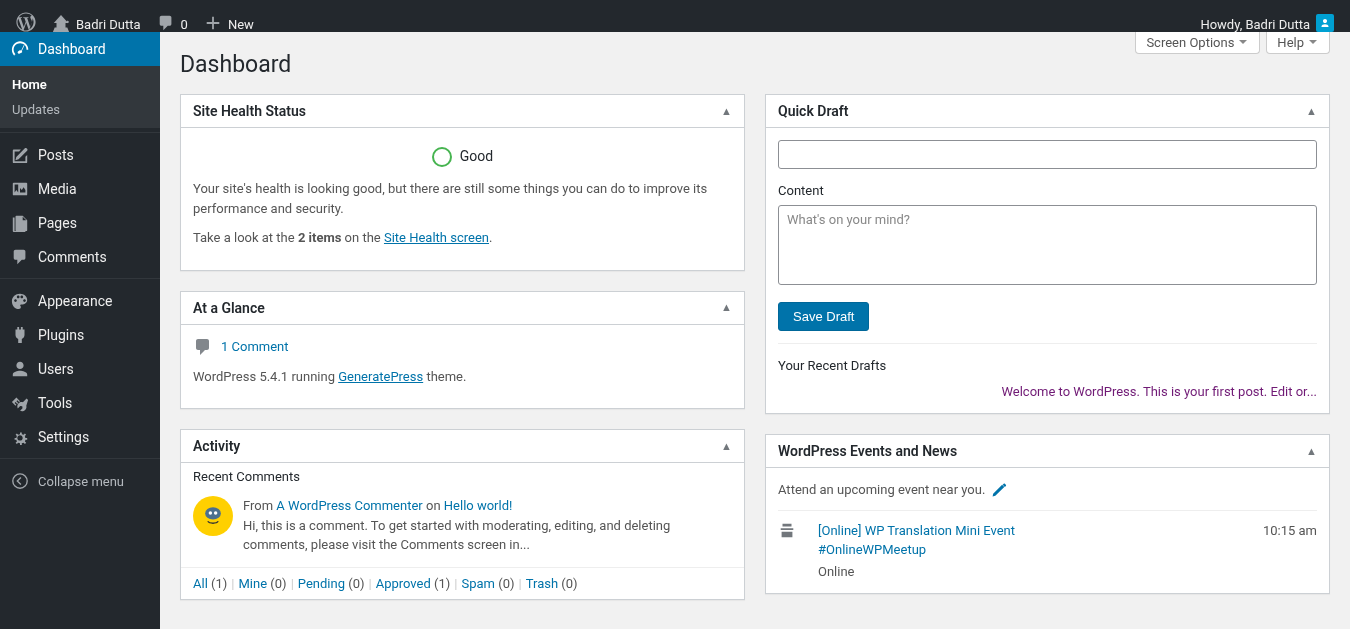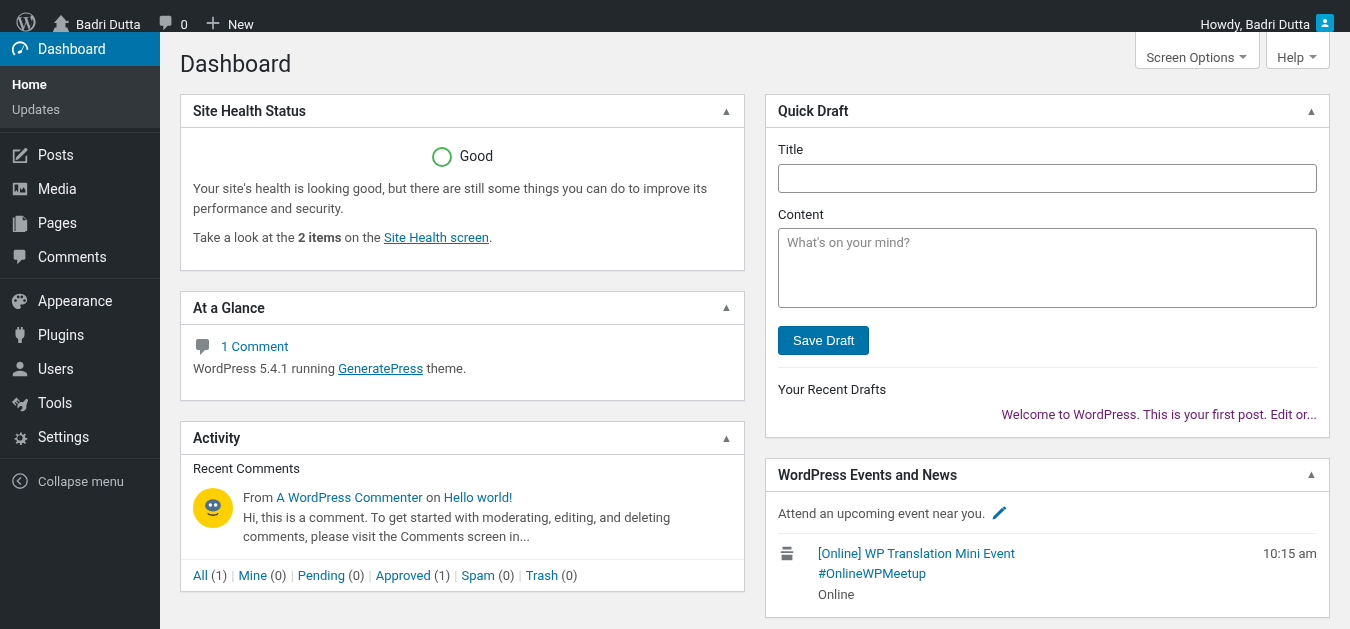--- a/index.html
+++ b/index.html
@@ -24,21 +24,21 @@
 #adminmenu .submenu { background:#32373c; padding:6px 0; }
 #adminmenu .submenu .sub-item { padding:5px 12px; color:#b4b9be; cursor:pointer; font-size:13px; }
 #adminmenu .submenu .sub-item.current { color:#fff; font-weight:600; }
 #adminmenu .separator { height:5px; border-bottom:1px solid #32373c; margin-bottom:5px; }
 #adminmenu .collapse { display:flex; align-items:center; height:34px; padding:0 8px 0 10px; color:#b4b9be; cursor:pointer; font-size:13px; }
 
 
 #wpbody { position:absolute; top:32px; left:160px; right:0; bottom:0; padding:0; overflow-y:auto; }
 #wpbody-content { padding:10px 20px 0 20px; }
 .screen-meta-links { float:right; margin:0 20px 0 0; }
-.screen-meta-links .btn { float:left; border:1px solid #ccc; border-top:none; background:#fff; padding:18px 12px 3px 10px; margin-left:6px; font-size:13px; color:#555; cursor:pointer; border-radius:0 0 4px 4px; }
+.screen-meta-links .btn { float:left; border:1px solid #ccc; border-top:none; background:#fff; padding:3px 12px 3px 10px; margin-left:6px; font-size:13px; color:#555; cursor:pointer; border-radius:0 0 4px 4px; }
 .screen-meta-links .btn::after { content:""; display:inline-block; margin-left:5px; border:4px solid transparent; border-top-color:#888; vertical-align:middle; }
 
 h1.page-title { font-size:23px; font-weight:400; color:#23282d; padding:9px 0 4px 0; }
 
 .dashboard-widgets { display:flex; gap:20px; margin-top:12px; }
 .col { flex:1; min-width:0; }
 
 .postbox { background:#fff; border:1px solid #ccd0d4; box-shadow:0 1px 1px rgba(0,0,0,.04); margin-bottom:20px; }
 .postbox-header { border-bottom:1px solid #ccd0d4; display:flex; align-items:center; justify-content:space-between; padding:8px 12px; }
 .postbox-header h2 { font-size:14px; font-weight:600; color:#23282d; }
@@ -46,21 +46,21 @@
 .postbox .inside { padding:12px; color:#555; font-size:13px; line-height:1.5; }
 
 
 .site-health-status { display:flex; align-items:center; justify-content:center; gap:8px; margin:6px 0 12px; }
 .site-health-status .circle { width:20px; height:20px; border:2px solid #46b450; border-radius:50%; }
 .site-health-status .label { font-size:14px; color:#23282d; }
 .inside p { margin-bottom:10px; }
 .inside a { color:#0073aa; text-decoration:underline; cursor:pointer; }
 
 
-.glance-row { display:flex; align-items:flex-start; gap:8px; margin-bottom:2px; }
+.glance-row { display:flex; align-items:flex-start; gap:8px; margin-bottom:10px; }
 .glance-row svg { fill:#82878c; width:20px; height:20px; }
 .glance-row a { color:#0073aa; text-decoration:none; }
 .glance-version { color:#555; }
 
 
 .activity-sub { padding:6px 12px 0; font-size:13px; color:#23282d; }
 .activity-comment { display:flex; gap:10px; padding:12px; }
 .activity-comment .avatar-big { width:40px; height:40px; border-radius:50%; background:#ffd000; display:flex; align-items:center; justify-content:center; flex-shrink:0; }
 .activity-comment .avatar-big svg { width:28px; height:28px; }
 .activity-comment .body { font-size:13px; color:#555; line-height:1.5; }
@@ -305,21 +305,20 @@
 
       <div class="col">
 
         <div class="postbox">
           <div class="postbox-header">
             <h2>Quick Draft</h2>
             <span class="toggle">▲</span>
           </div>
           <div class="inside">
             <div class="qd-field">
-              <label>Title</label>
               <input type="text" style="">
             </div>
             <div class="qd-field">
               <label>Content</label>
               <textarea placeholder="What's on your mind?" style=""></textarea>
             </div>
             <button class="btn-primary">Save Draft</button>
             <div class="recent-drafts-header">Your Recent Drafts</div>
             <div class="recent-drafts-item">Welcome to WordPress. This is your first post. Edit or...</div>
           </div>

